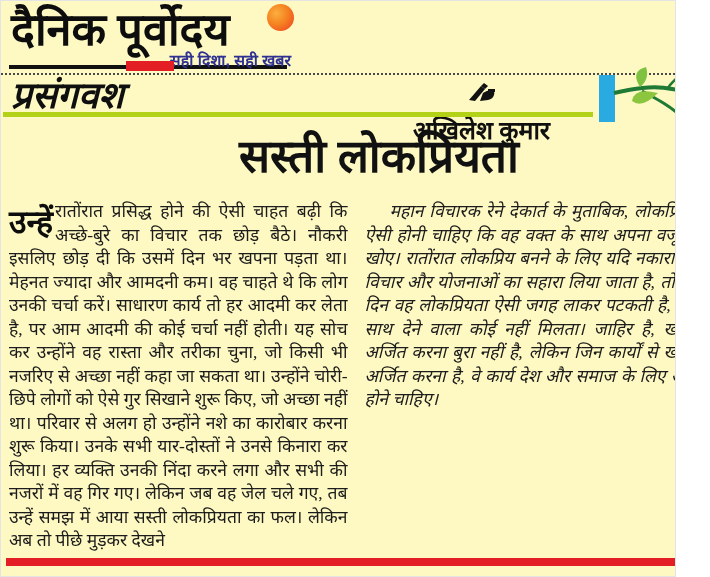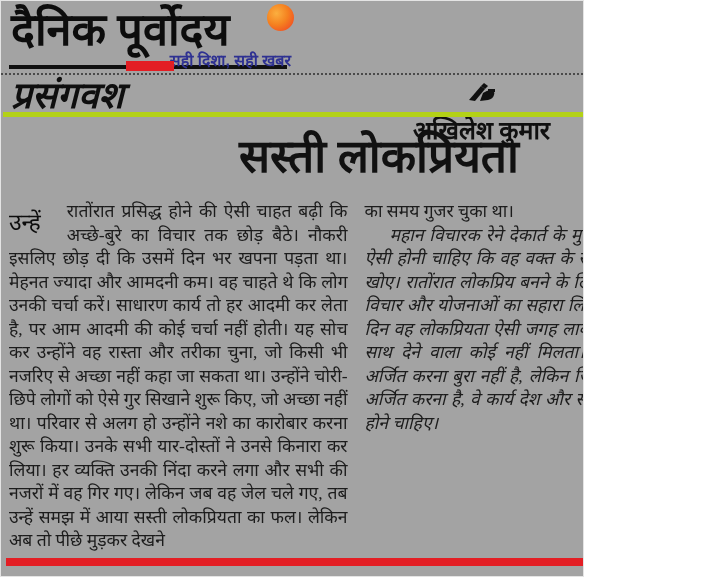--- a/index.html
+++ b/index.html
@@ -3,22 +3,22 @@
 <meta charset="utf-8">
 <style>
   * { margin: 0; padding: 0; box-sizing: border-box; }
   html, body { background: #ffffff; }
   body {
     width: 710px; height: 577px;
     font-family: "Liberation Serif", "DejaVu Serif", serif;
     color: #1b1b1b;
   }
   .page {
-    position: relative; width: 584px; height: 577px;
-    background: #a3a3a3; overflow: hidden;
+    position: relative; width: 676px; height: 577px;
+    background: #fef9c3; overflow: hidden;
     border: 1px solid #e4e4e4;
   }
 
   
   .brand-title {
     position: absolute; left: 10px; top: -2px; z-index: 2;
     font-size: 45px; font-weight: 700; color: #0d0d0d;
     line-height: 62px; letter-spacing: 0px; white-space: nowrap;
   }
   .brand-dot {
@@ -79,22 +79,22 @@
     position: absolute; left: 8px; top: 199px; width: 694px;
     display: flex; gap: 17px;
   }
   .col {
     width: 339px; font-size: 17.5px; line-height: 23.5px;
     text-align: justify; color: #1c1c1c;
   }
   .col p { margin: 0; }
   .col p.indent { text-indent: 25px; font-style: italic; }
   .lead-word {
-    float: left; font-size: 23px; font-weight: 400;
-    line-height: 45px; margin: 0 26px 0 0; color: #0d0d0d;
+    float: left; font-size: 32px; font-weight: 700;
+    line-height: 45px; margin: 0 2px 0 0; color: #0d0d0d;
   }
 
   
   .bottom-rule {
     position: absolute; left: 5px; top: 557px; width: 700px; height: 8px;
     background: #e31e24;
   }
 </style>
 </head>
 <body>
@@ -146,20 +146,19 @@
 
   <h1 class="headline">सस्ती लोकप्रियता</h1>
 
   <div class="columns">
     <div class="col">
       <p>
         <span class="lead-word">उन्हें</span><span>रातोंरात प्रसिद्ध होने की ऐसी चाहत बढ़ी कि अच्छे-बुरे का विचार तक छोड़ बैठे। नौकरी इसलिए छोड़ दी कि उसमें दिन भर खपना पड़ता था। मेहनत ज्यादा और आमदनी कम। वह चाहते थे कि लोग उनकी चर्चा करें। साधारण कार्य तो हर आदमी कर लेता है, पर आम आदमी की कोई चर्चा नहीं होती। यह सोच कर उन्होंने वह रास्ता और तरीका चुना, जो किसी भी नजरिए से अच्छा नहीं कहा जा सकता था। उन्होंने चोरी-छिपे लोगों को ऐसे गुर सिखाने शुरू किए, जो अच्छा नहीं था। परिवार से अलग हो उन्होंने नशे का कारोबार करना शुरू किया। उनके सभी यार-दोस्तों ने उनसे किनारा कर लिया। हर व्यक्ति उनकी निंदा करने लगा और सभी की नजरों में वह गिर गए। लेकिन जब वह जेल चले गए, तब उन्हें समझ में आया सस्ती लोकप्रियता का फल। लेकिन अब तो पीछे मुड़कर देखने</span>
       </p>
     </div>
     <div class="col">
-      <p>का समय गुजर चुका था।</p>
       <p class="indent">महान विचारक रेने देकार्त के मुताबिक, लोकप्रियता ऐसी होनी चाहिए कि वह वक्त के साथ अपना वजूद न खोए। रातोंरात लोकप्रिय बनने के लिए यदि नकारात्मक विचार और योजनाओं का सहारा लिया जाता है, तो एक दिन वह लोकप्रियता ऐसी जगह लाकर पटकती है, जहां साथ देने वाला कोई नहीं मिलता। जाहिर है, ख्याति अर्जित करना बुरा नहीं है, लेकिन जिन कार्यों से ख्याति अर्जित करना है, वे कार्य देश और समाज के लिए अच्छे होने चाहिए।</p>
     </div>
   </div>
 
   <div class="bottom-rule"></div>
 
 </div>
 
 </body></html>

